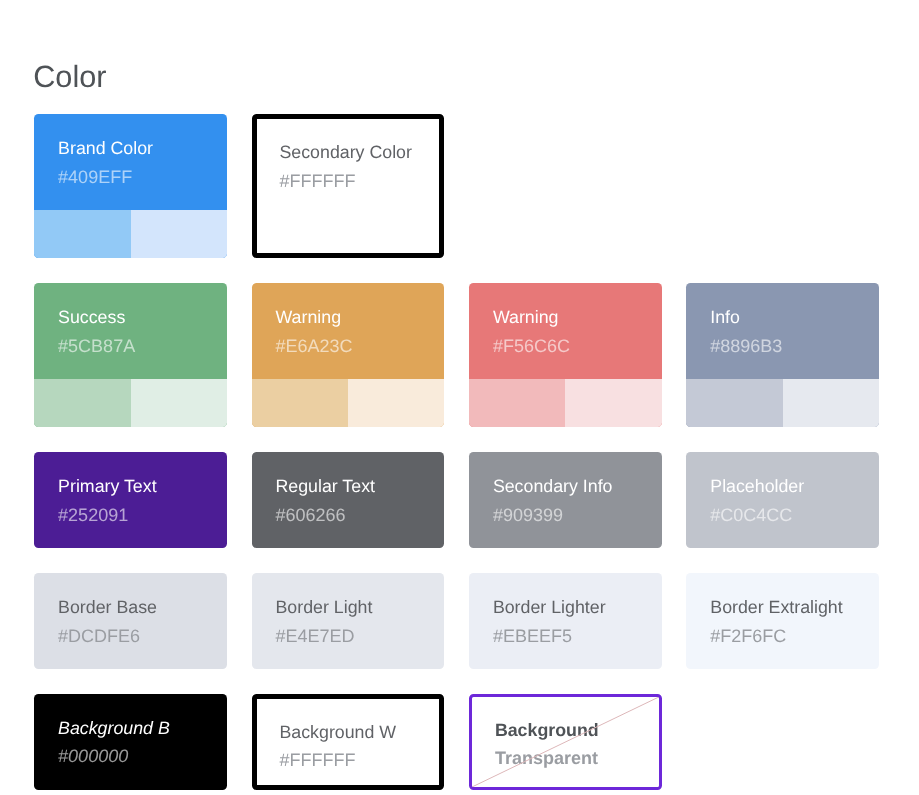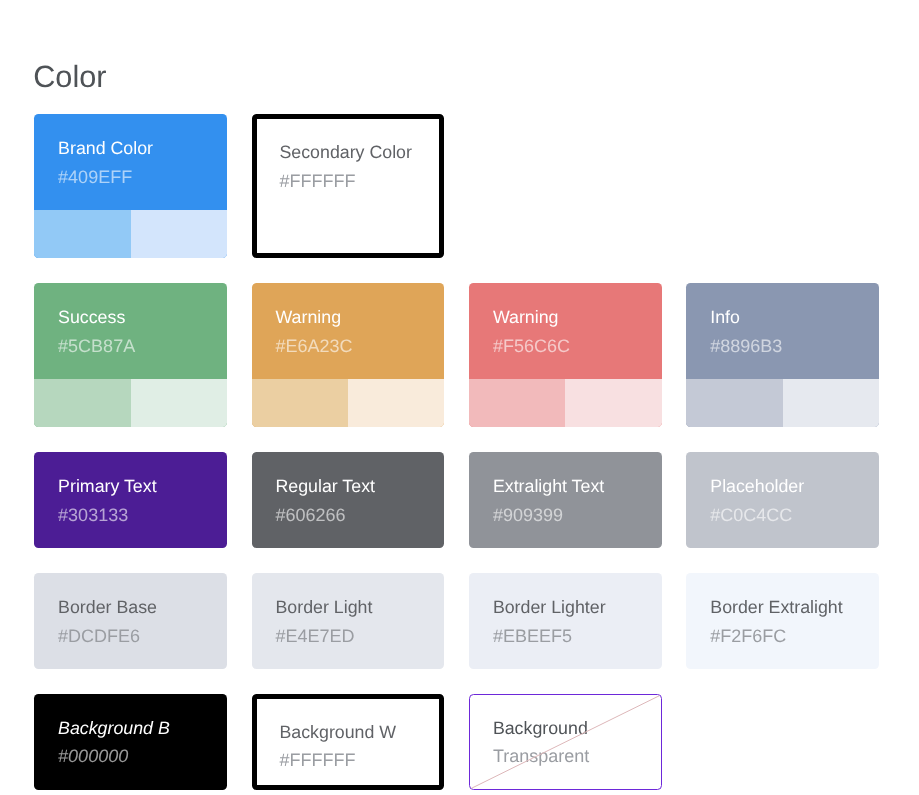--- a/index.html
+++ b/index.html
@@ -26,21 +26,21 @@
   .hex{font-size:18px;line-height:21px;margin-top:7.5px;white-space:nowrap;}
   .sub{display:flex;height:48px;}
   .sub i{flex:1 1 0;display:block;}
   .filled .name{color:#ffffff;}
   .filled .hex{color:rgba(255,255,255,.6);}
   .outlined{background:#ffffff;border:5px solid #000000;}
   .outlined .name{color:#606266;}
   .outlined .hex{color:#9a9da2;}
   .light .name{color:#606266;}
   .light .hex{color:#9a9da2;}
-  .transparent{background:#ffffff;border:1px solid #6d28d9;}
+  .transparent{background:#ffffff;border:3px solid #6d28d9;font-weight:bold;}
   .transparent .name{color:#4f5357;}
   .transparent .hex{color:#9a9da2;}
   .outlined .main,.transparent .main{padding-left:22.8px;padding-top:23.3px;}
   .diag{position:absolute;left:0;top:0;width:100%;height:100%;pointer-events:none;}
 </style>
 </head>
 <body>
 
 <div class="page">
   <h1 class="page-title">Color</h1>
@@ -117,36 +117,36 @@
             <i style="background: rgb(230, 233, 239);"></i>
           </div>
         </div>
       </div>
     </div>
     <div class="row">
       <div class="cell">
         <div class="box filled" style="background: #4c1d95;">
           <div class="main">
             <div class="name">Primary Text</div>
-            <div class="hex">#303133</div>
+            <div class="hex">#252091</div>
           </div>
         </div>
       </div>
       <div class="cell">
         <div class="box filled" style="background: rgb(96, 98, 102);">
           <div class="main">
             <div class="name">Regular Text</div>
             <div class="hex">#606266</div>
           </div>
         </div>
       </div>
       <div class="cell">
         <div class="box filled" style="background: rgb(144, 147, 153);">
           <div class="main">
-            <div class="name">Extralight Text</div>
+            <div class="name">Secondary Info</div>
             <div class="hex">#909399</div>
           </div>
         </div>
       </div>
       <div class="cell">
         <div class="box filled" style="background: rgb(192, 196, 204);">
           <div class="main">
             <div class="name">Placeholder</div>
             <div class="hex">#C0C4CC</div>
           </div>

